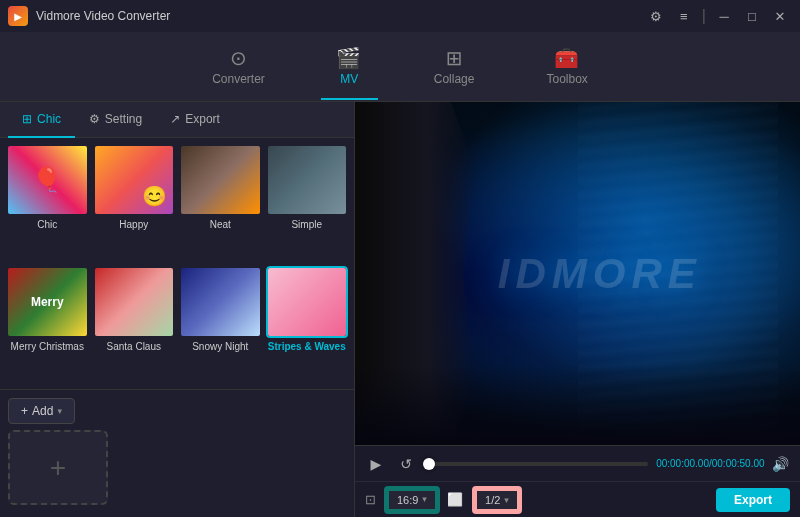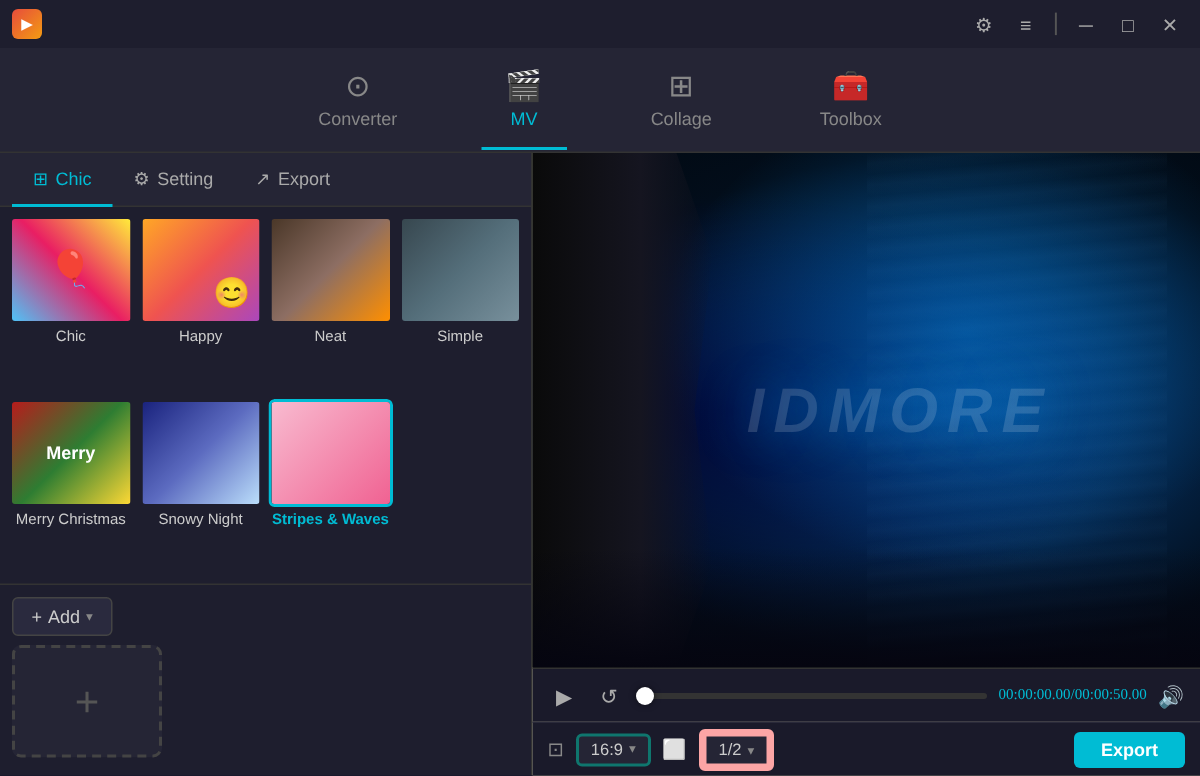--- a/index.html
+++ b/index.html
@@ -348,21 +348,20 @@
       background: white;
       border-radius: 50%;
       transform: translateX(-50%);
       box-shadow: 0 0 4px rgba(0,0,0,0.5);
     }
 
     .time-display {
       color: #00bcd4;
       font-size: 10px;
       white-space: nowrap;
-      font-family: Liberation Serif, serif;
     }
     .vol-icon {
       color: #aaa;
       font-size: 14px;
       cursor: pointer;
     }
 
     
     .bottom-controls {
       height: 36px;
@@ -370,21 +369,21 @@
       display: flex;
       align-items: center;
       padding: 0 10px;
       gap: 8px;
       border-top: 1px solid #2a2a3a;
     }
     .ratio-btn {
       display: flex;
       gap: 4px;
       background: #252535;
-      border: 2px solid #0f766e;
+      border: 5px solid #0f766e;
       border-radius: 4px;
       color: #ccc;
       font-size: 11px;
       padding: 3px 8px;
       cursor: pointer;
     }
 
     .page-btn {
       display: flex;
       align-items: center;
@@ -482,20 +481,21 @@
     .page-icon { font-size: 13px; color: #888; }
   </style>
 </head>
 <body>
 
 <div class="title-bar">
   <div class="title-bar-left">
     <div class="app-logo">
       <span>▶</span>
     </div>
+    <span class="app-title">Vidmore Video Converter</span>
   </div>
   <div class="title-bar-controls">
     <button class="title-btn">⚙</button>
     <button class="title-btn">≡</button>
     <span style="color:#555;margin:0 2px;">|</span>
     <button class="title-btn">─</button>
     <button class="title-btn">□</button>
     <button class="title-btn close">✕</button>
   </div>
 </div>
@@ -569,20 +569,26 @@
       </div>
 
 
       <div class="theme-item">
         <div class="theme-thumb">
           <div class="theme-thumb-inner theme-merry-deco"></div>
         </div>
         <span class="theme-label">Merry Christmas</span>
       </div>
 
+      <div class="theme-item">
+        <div class="theme-thumb">
+          <div class="theme-thumb-inner theme-santa-deco"></div>
+        </div>
+        <span class="theme-label">Santa Claus</span>
+      </div>
 
       <div class="theme-item">
         <div class="theme-thumb">
           <div class="theme-thumb-inner theme-snowy-deco"></div>
         </div>
         <span class="theme-label">Snowy Night</span>
       </div>
 
       <div class="theme-item active">
         <div class="theme-thumb" style="border-color:#00bcd4;">

